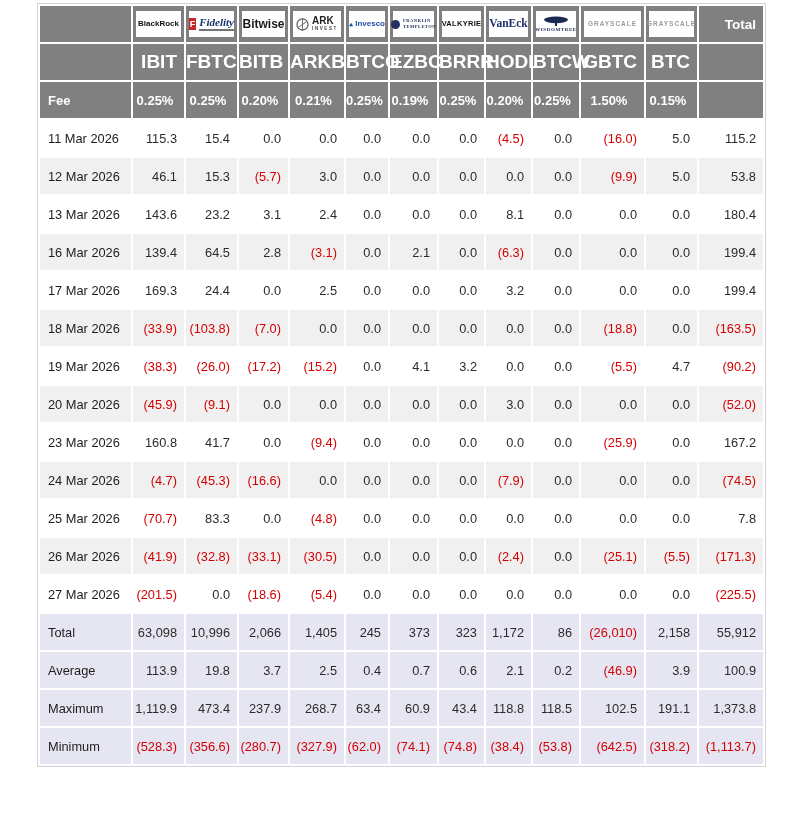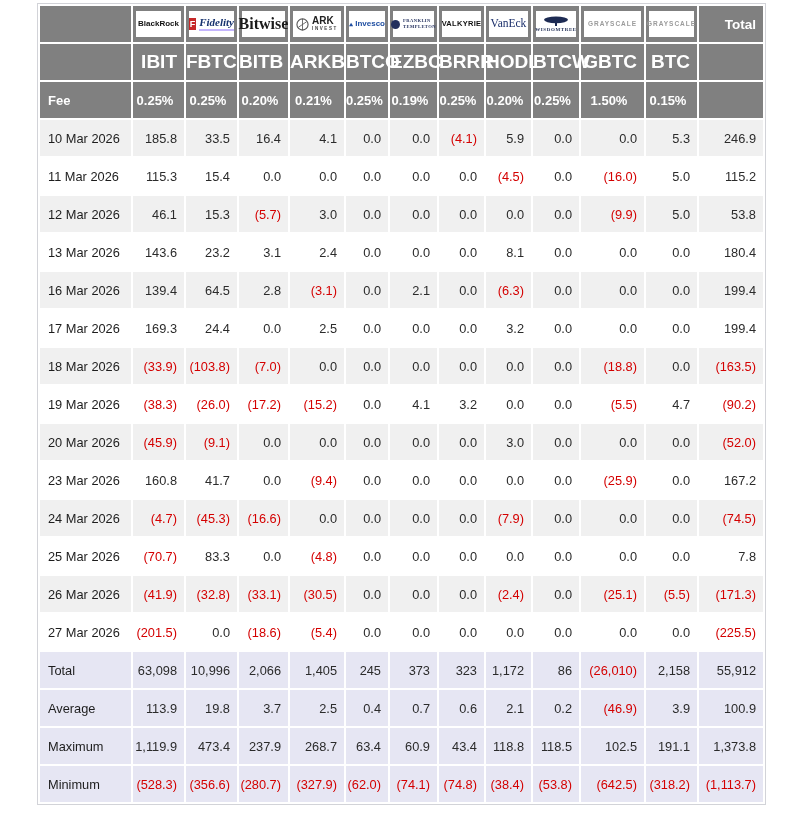--- a/index.html
+++ b/index.html
@@ -22,35 +22,35 @@
   tr.even td{background:#ffffff;}
   tr.sum td{background:#e6e6f3;}
   
   .logo{height:26px;width:calc(100% - 6px);margin:0 auto;background:#ffffff;
     display:flex;align-items:center;justify-content:center;line-height:1;}
   .lg-blackrock span{font-weight:800;font-size:8px;color:#111;}
   .lg-fidelity{gap:3px;}
   .lg-fidelity .fbox{width:12px;height:12px;background:#c62828;color:#fff;font-weight:800;
     font-size:9px;display:flex;align-items:center;justify-content:center;}
   .lg-fidelity .ftxt{font-family:"Liberation Serif",serif;font-style:italic;font-weight:700;
-    font-size:11px;color:#16326e;border-bottom:2px solid #c4b5fd;padding-bottom:1px;}
-  .lg-bitwise span{font-family:Liberation Serif, serif;font-size:16px;color:#1b1b1b;}
+    font-size:11px;color:#16326e;border-bottom:2px solid #737373;padding-bottom:1px;}
+  .lg-bitwise span{font-family:Liberation Sans, sans-serif;font-size:12px;color:#1b1b1b;}
   .lg-ark{gap:3px;}
   .lg-ark .ark-col{display:flex;flex-direction:column;align-items:flex-start;}
   .ark-main{font-weight:700;font-size:10px;color:#222;}
   .ark-sub{font-size:4.5px;letter-spacing:1.6px;color:#444;margin-top:1px;}
   .lg-invesco{gap:2px;}
   .lg-invesco .itxt{color:#1f4ea1;font-weight:700;font-size:8px;}
   .lg-franklin{gap:3px;}
   .fr-seal{width:9px;height:9px;border-radius:50%;background:#23305e;flex:0 0 auto;}
   .fr-lines{display:flex;flex-direction:column;align-items:flex-start;}
   .fr-lines span{font-family:"Liberation Serif",serif;font-size:4.6px;letter-spacing:.4px;
     color:#23305e;line-height:1.25;}
   .lg-valkyrie span{font-weight:800;font-size:7.5px;letter-spacing:.3px;color:#101010;}
-  .lg-vaneck span{font-family:"Liberation Serif",serif;font-weight:400;font-size:11.5px;color:#1b2f6b;}
+  .lg-vaneck span{font-family:"Liberation Serif",serif;font-weight:700;font-size:11.5px;color:#1b2f6b;}
   .lg-wisdomtree{flex-direction:column;gap:1px;}
   .wt-txt{font-family:"Liberation Serif",serif;font-size:5px;letter-spacing:.6px;color:#1d2b53;}
   .lg-grayscale span{font-size:6.5px;letter-spacing:1px;color:#9b9b9b;font-weight:600;}
 </style>
 </head>
 <body>
 
 <div class="wrap">
 <table>
   <colgroup>
@@ -172,35 +172,20 @@
       <th class="hc fee">0.19%</th>
       <th class="hc fee">0.25%</th>
       <th class="hc fee">0.20%</th>
       <th class="hc fee">0.25%</th>
       <th class="hc fee">1.50%</th>
       <th class="hc fee">0.15%</th>
       <th class="hc"></th>
     </tr>
   </thead>
   <tbody id="flow-body">
-        <tr class="odd">
-          <td class="date">10 Mar 2026</td>
-          <td class="num">185.8</td>
-          <td class="num">33.5</td>
-          <td class="num">16.4</td>
-          <td class="num">4.1</td>
-          <td class="num">0.0</td>
-          <td class="num">0.0</td>
-          <td class="num neg">(4.1)</td>
-          <td class="num">5.9</td>
-          <td class="num">0.0</td>
-          <td class="num">0.0</td>
-          <td class="num">5.3</td>
-          <td class="num">246.9</td>
-        </tr>
         <tr class="even">
           <td class="date">11 Mar 2026</td>
           <td class="num">115.3</td>
           <td class="num">15.4</td>
           <td class="num">0.0</td>
           <td class="num">0.0</td>
           <td class="num">0.0</td>
           <td class="num">0.0</td>
           <td class="num">0.0</td>
           <td class="num neg">(4.5)</td>

